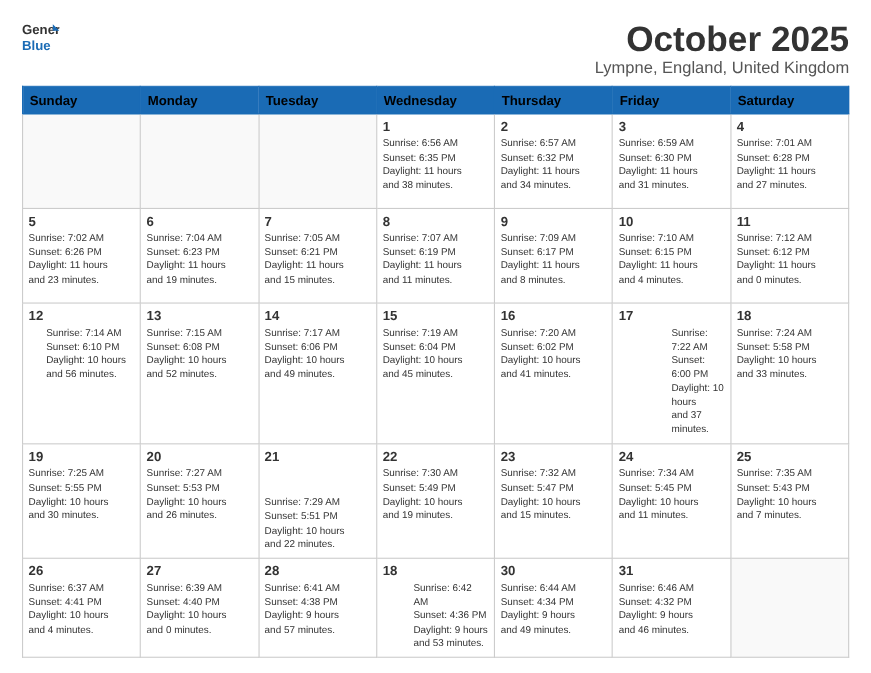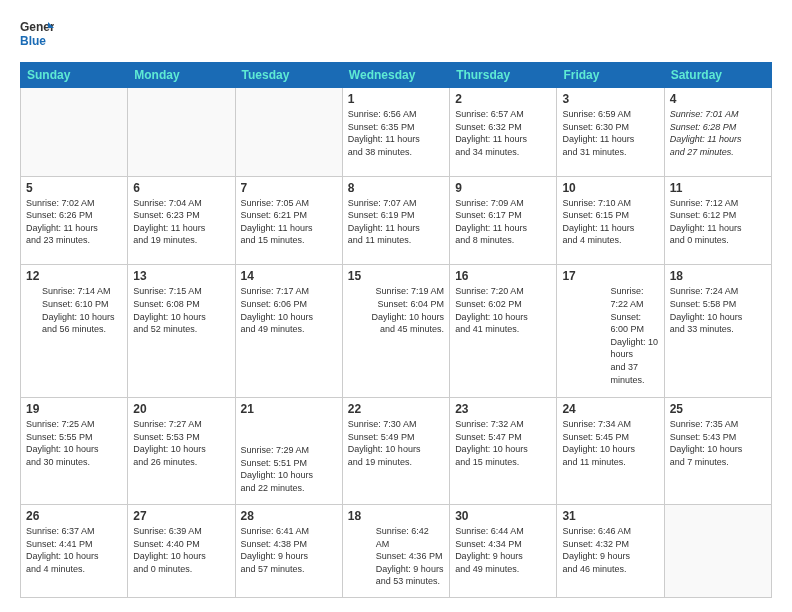--- a/index.html
+++ b/index.html
@@ -43,21 +43,21 @@
     }
     .calendar {
       flex: 1;
       border: 1px solid #ccc;
       border-collapse: collapse;
       width: 100%;
       table-layout: fixed;
     }
     .calendar th {
       background: #1a6bb5;
-      color: #5eead4;
+      color: #000000;
       font-size: 12px;
       font-weight: bold;
       padding: 5px 6px;
       text-align: left;
       border: 1px solid #1a6bb5;
     }
     .calendar td {
       border: 1px solid #ccc;
       vertical-align: top;
       padding: 4px 5px;
@@ -90,20 +90,24 @@
 
 <div class="page">
   <div class="header">
     <div class="logo">
     <svg width="34" height="36" viewBox="0 0 34 36">
       <text x="0" y="13" font-size="12" font-weight="bold" font-family="Arial,sans-serif" fill="#333">General</text>
       <text x="0" y="27" font-size="12" font-weight="bold" font-family="Arial,sans-serif" fill="#1a6bb5">Blue</text>
       <polygon points="28,4 34,10 28,10" fill="#1a6bb5"></polygon>
     </svg>
   </div>
+    <div class="title-block">
+      <div class="cal-title">October 2025</div>
+      <div class="cal-subtitle">Lympne, England, United Kingdom</div>
+    </div>
   </div>
 
   <table class="calendar">
     <thead>
       <tr>
         <th>Sunday</th>
         <th>Monday</th>
         <th>Tuesday</th>
         <th>Wednesday</th>
         <th>Thursday</th>
@@ -132,21 +136,21 @@
           </td>
           <td>
             <span class="day-num">3</span>
             <div class="day-info" style="white-space: pre-line;">Sunrise: 6:59 AM
 Sunset: 6:30 PM
 Daylight: 11 hours
 and 31 minutes.</div>
           </td>
           <td>
             <span class="day-num">4</span>
-            <div class="day-info" style="white-space: pre-line; font-style: italic;">Sunrise: 7:01 AM
+            <div class="day-info" style="white-space: pre-line;">Sunrise: 7:01 AM
 Sunset: 6:28 PM
 Daylight: 11 hours
 and 27 minutes.</div>
           </td>
         </tr>
         <tr class="week-row">
           <td>
             <span class="day-num">5</span>
             <div class="day-info" style="white-space: pre-line;">Sunrise: 7:02 AM
 Sunset: 6:26 PM
@@ -213,21 +217,21 @@
           </td>
           <td>
             <span class="day-num">14</span>
             <div class="day-info" style="white-space: pre-line;">Sunrise: 7:17 AM
 Sunset: 6:06 PM
 Daylight: 10 hours
 and 49 minutes.</div>
           </td>
           <td>
             <span class="day-num">15</span>
-            <div class="day-info" style="white-space: pre-line; text-align: right;">Sunrise: 7:19 AM
+            <div class="day-info" style="white-space: pre-line;">Sunrise: 7:19 AM
 Sunset: 6:04 PM
 Daylight: 10 hours
 and 45 minutes.</div>
           </td>
           <td>
             <span class="day-num">16</span>
             <div class="day-info" style="white-space: pre-line;">Sunrise: 7:20 AM
 Sunset: 6:02 PM
 Daylight: 10 hours
 and 41 minutes.</div>

